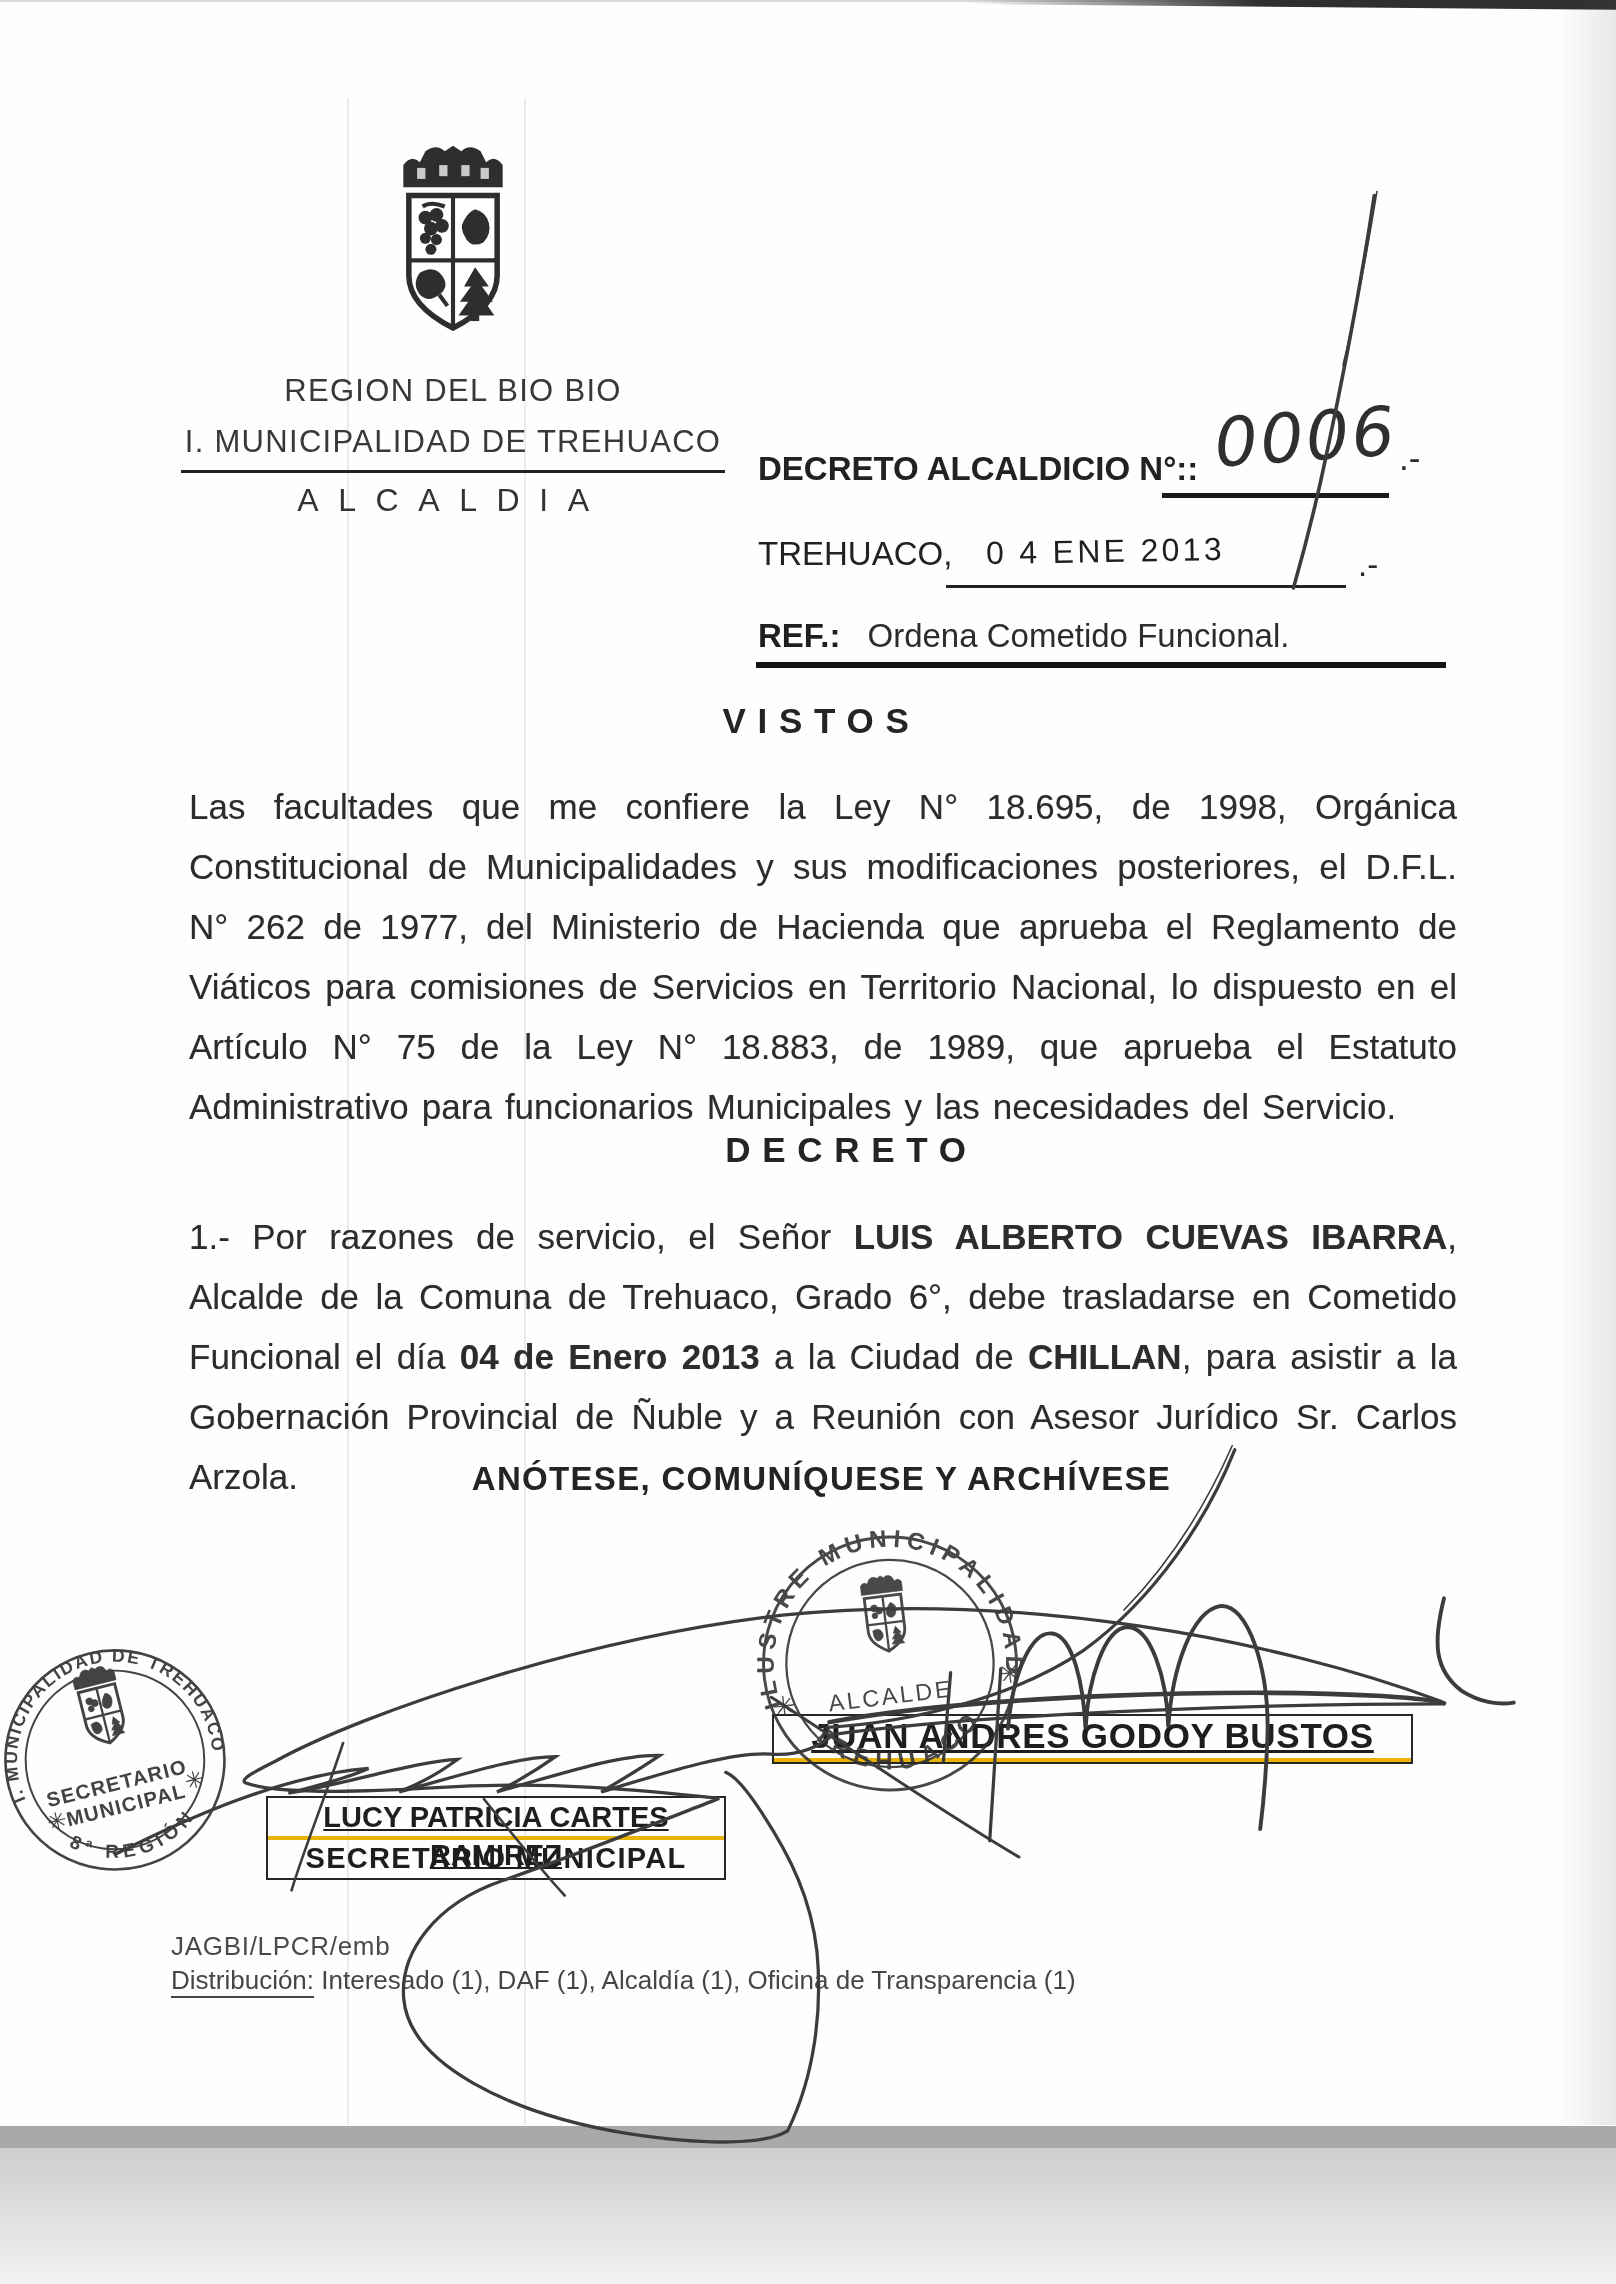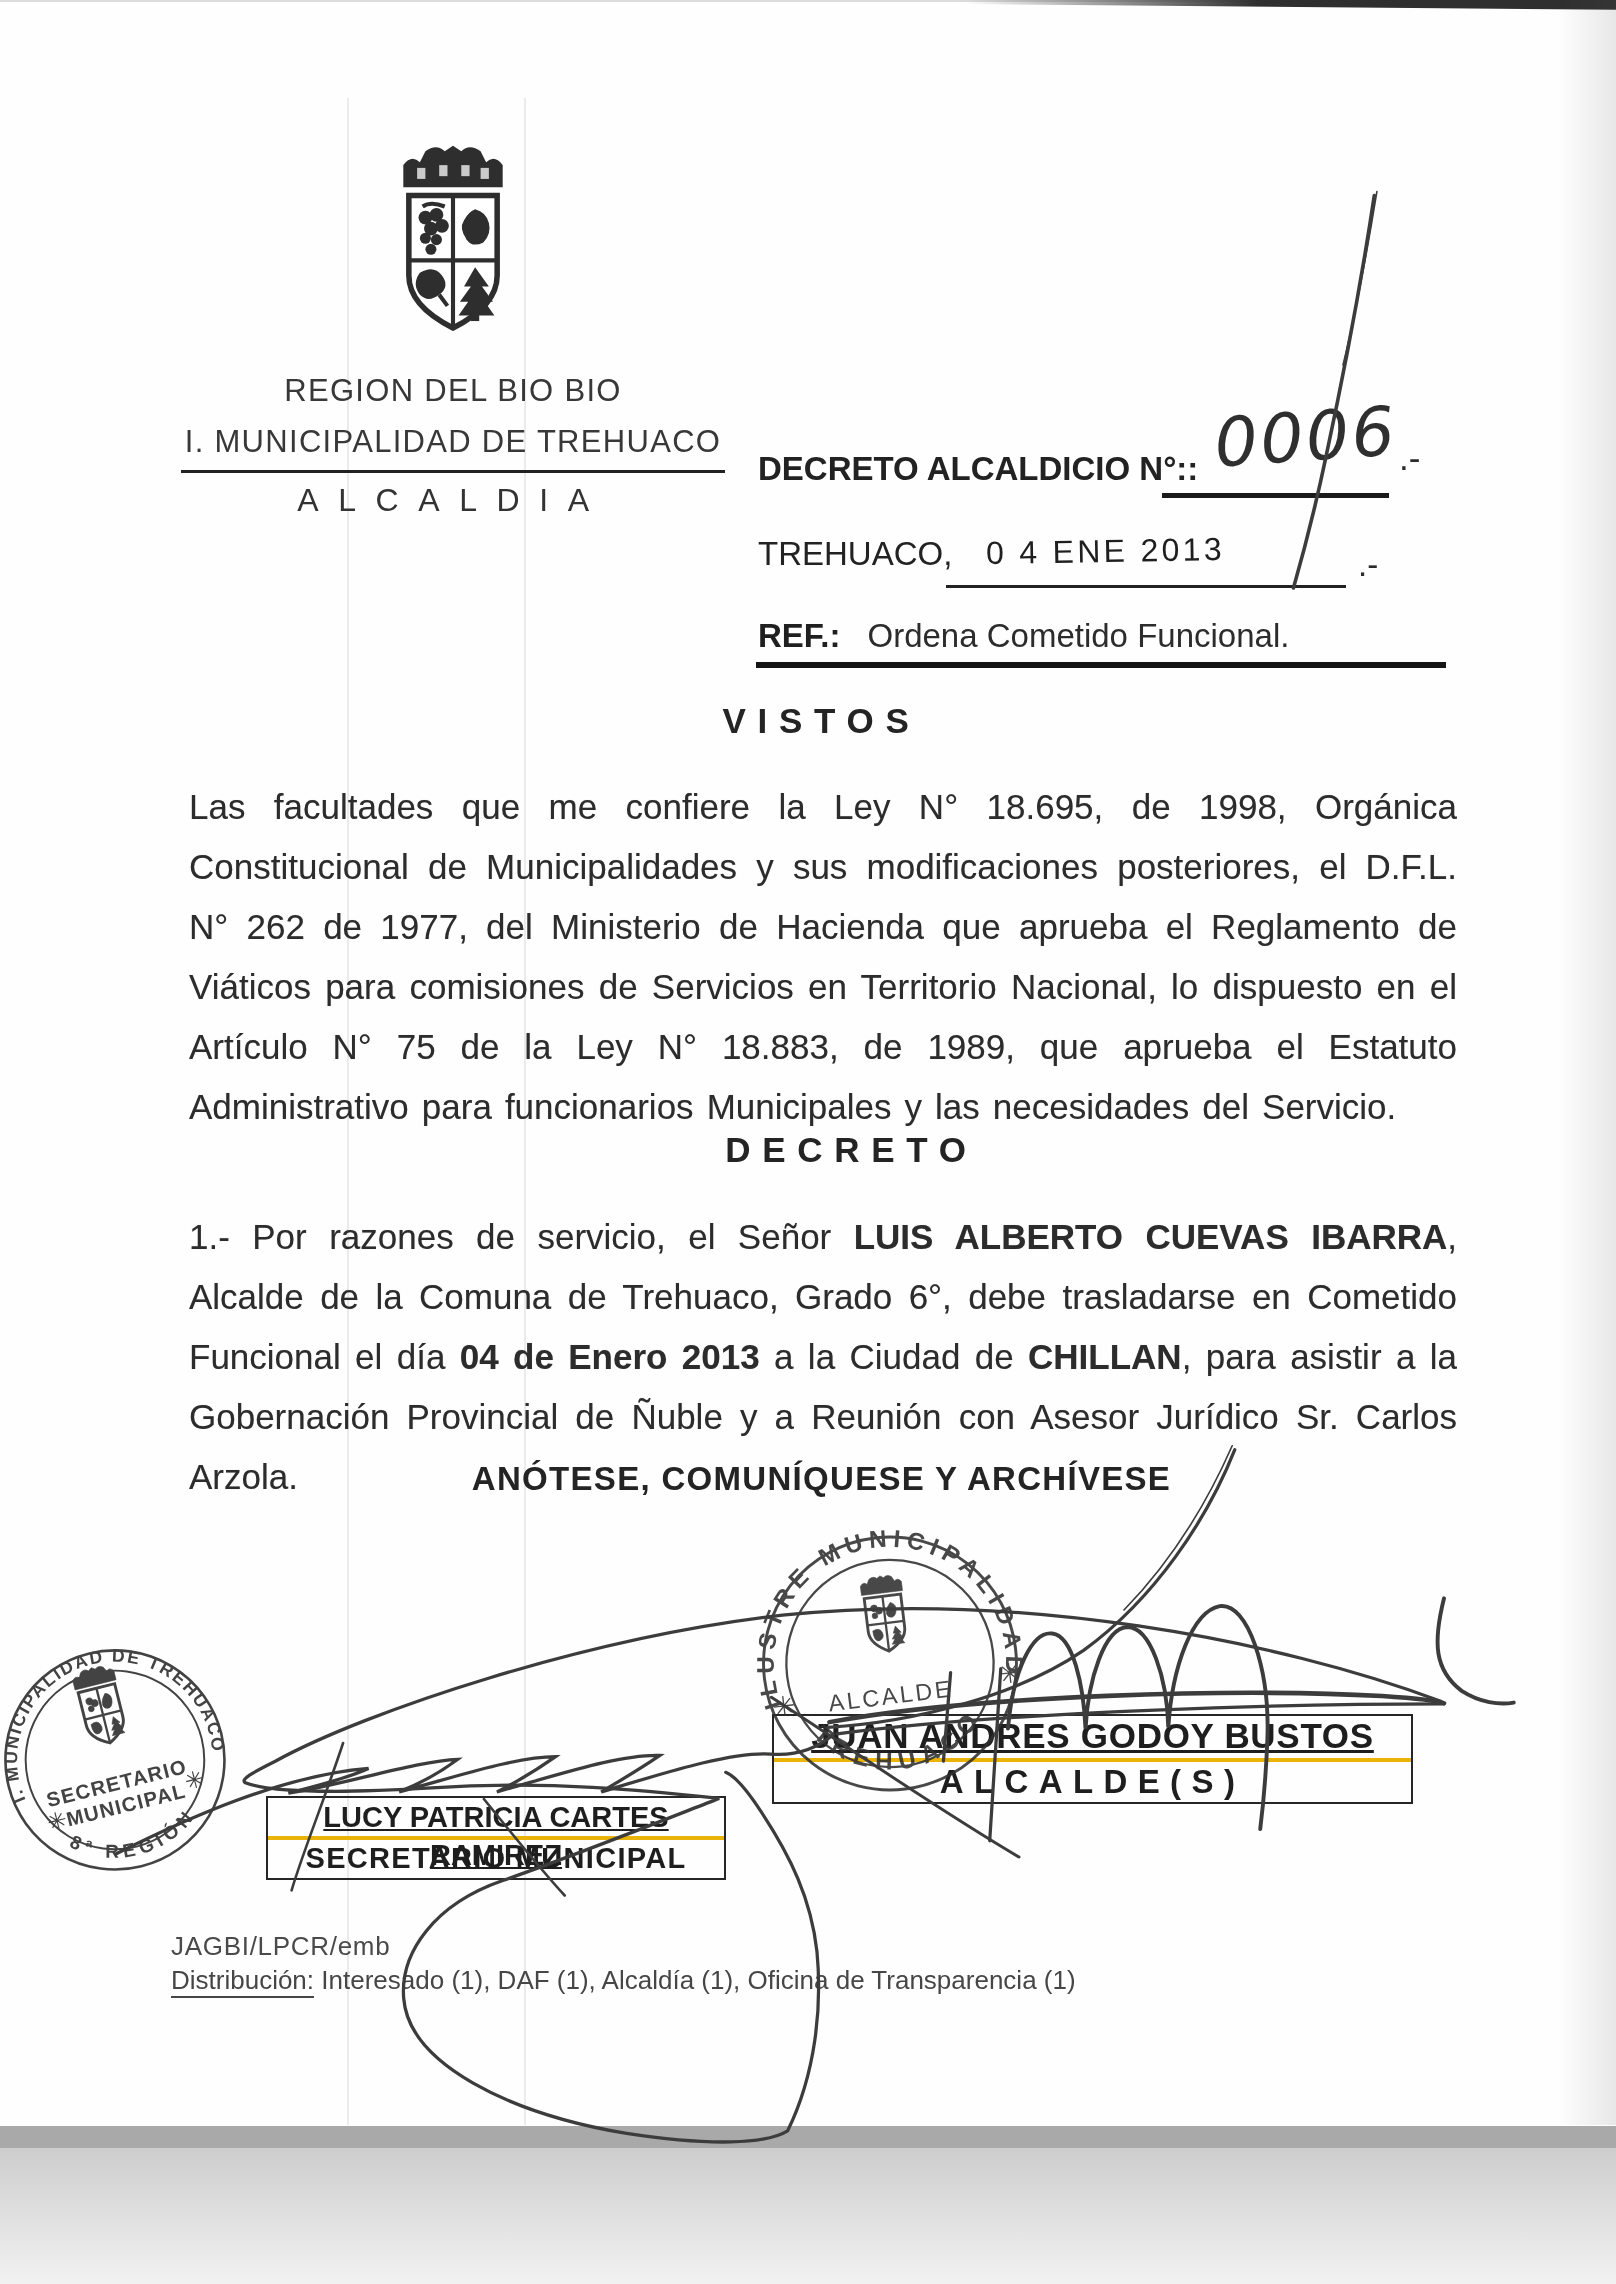--- a/index.html
+++ b/index.html
@@ -120,21 +120,20 @@
 <div class="abs u3"></div>
 
 <div class="abs sechead vistos">VISTOS</div>
 <div class="abs para para1">Las facultades que me confiere la Ley N° 18.695, de 1998, Orgánica Constitucional de Municipalidades y sus modificaciones posteriores, el D.F.L. N° 262 de 1977, del Ministerio de Hacienda que aprueba el Reglamento de Viáticos para comisiones de Servicios en Territorio Nacional, lo dispuesto en el Artículo N° 75 de la Ley N° 18.883, de 1989, que aprueba el Estatuto Administrativo para funcionarios Municipales y las necesidades del Servicio.</div>
 <div class="abs sechead decreto">DECRETO</div>
 <div class="abs para para2"><span>1.- Por razones de servicio, el Señor </span><span class="b">LUIS ALBERTO CUEVAS IBARRA</span><span>, Alcalde de la Comuna de Trehuaco, Grado 6°, debe trasladarse en Cometido Funcional el día </span><span class="b">04 de Enero 2013</span><span> a la Ciudad de </span><span class="b">CHILLAN</span><span>, para asistir a la Gobernación Provincial de Ñuble y a Reunión con Asesor Jurídico Sr. Carlos Arzola.</span></div>
 <div class="abs sechead anotese">ANÓTESE, COMUNÍQUESE Y ARCHÍVESE</div>
 
 <div class="abs sigbox box-alcalde">
   <div class="row1">JUAN ANDRES GODOY BUSTOS</div>
-  <div class="row2">ALCALDE(S)</div>
 </div>
 <div class="abs sigbox box-secretario">
   <div class="row1">LUCY PATRICIA CARTES RAMIREZ</div>
   <div class="row2">SECRETARIO MUNICIPAL</div>
 </div>
 
 <div class="abs footer-initials">JAGBI/LPCR/emb</div>
 <div class="abs footer-dist">
   <span class="dlbl">Distribución:</span><span> Interesado (1), DAF (1),  Alcaldía (1), Oficina de Transparencia (1)</span>
 </div>

